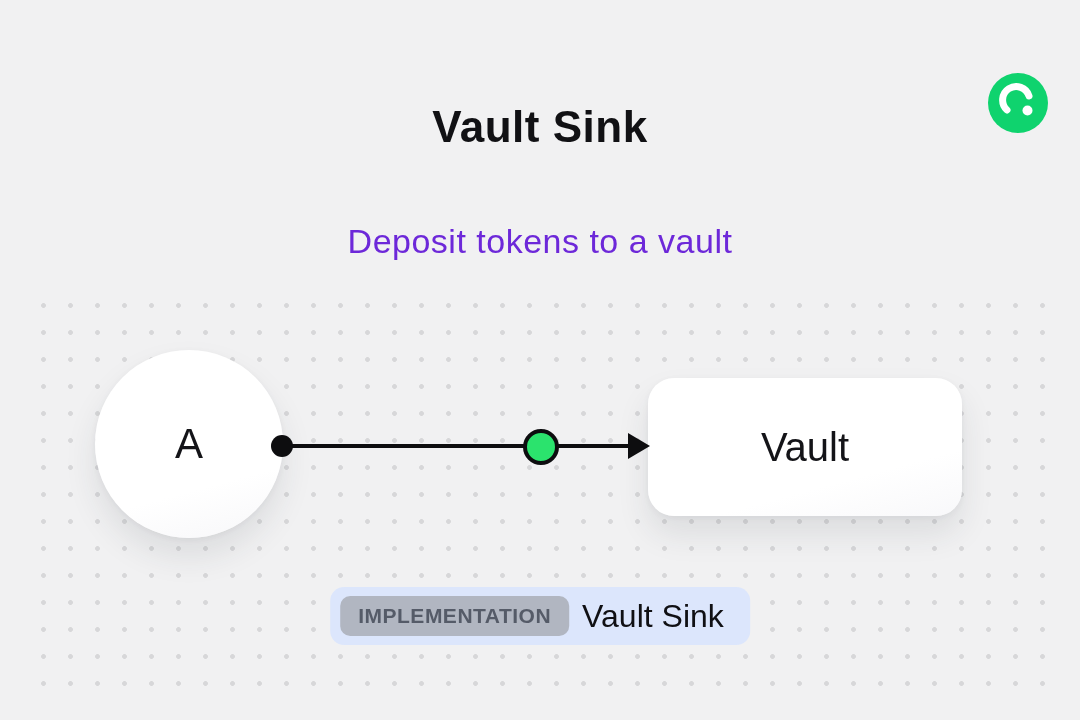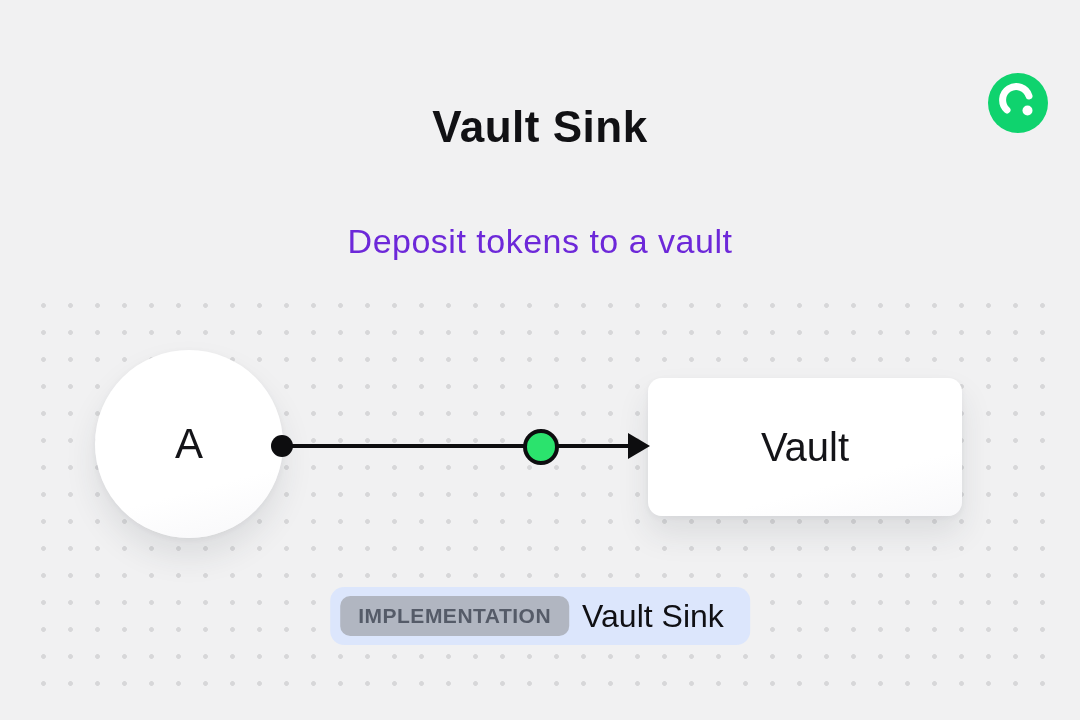--- a/index.html
+++ b/index.html
@@ -128,21 +128,21 @@
     z-index: 3;
   }
 
   
   .node-vault {
     position: absolute;
     left: 648px;
     top: 338px;
     width: 314px;
     height: 138px;
-    border-radius: 14px;
+    border-radius: 26px;
     background: linear-gradient(165deg, #ffffff 70%, #f8f8fa 100%);
     box-shadow: 0 18px 32px rgba(40,45,60,0.10), 0 2px 6px rgba(40,45,60,0.05);
     display: flex;
     align-items: center;
     justify-content: center;
     z-index: 2;
   }
   .node-vault-label {
     font-size: 40px;
     color: #141418;

